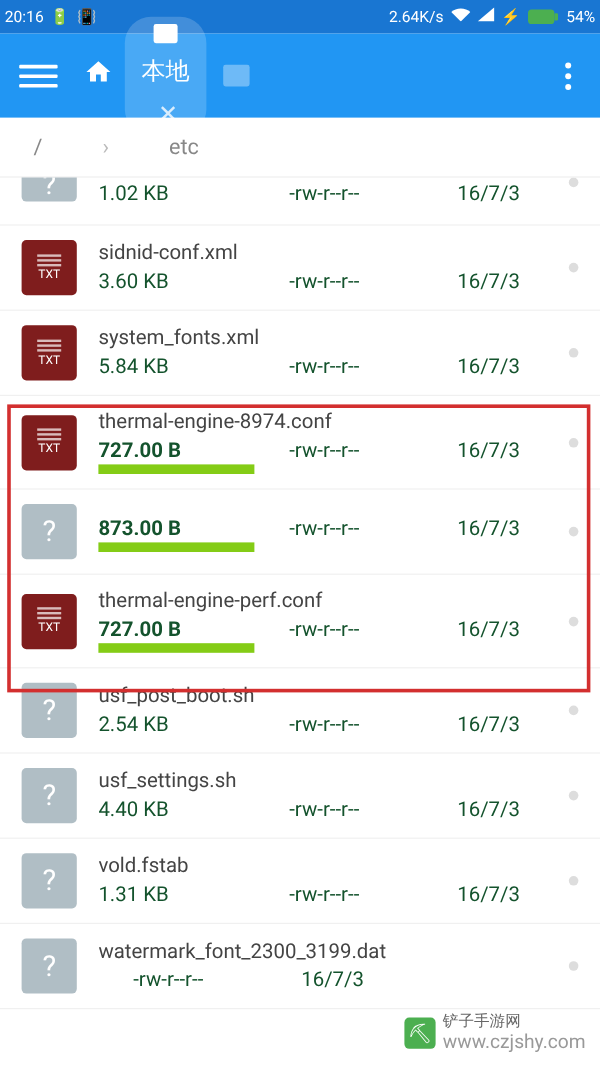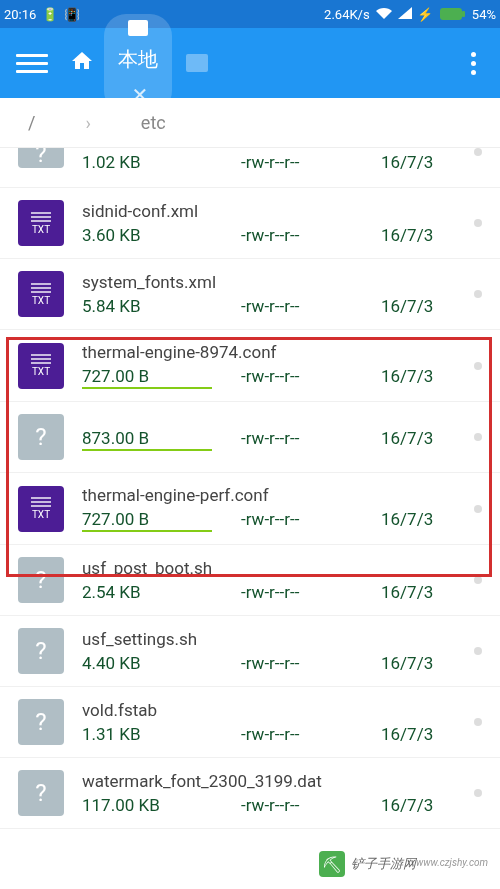--- a/index.html
+++ b/index.html
@@ -22,39 +22,39 @@
     .more-btn span { width: 5px; height: 5px; background: #fff; border-radius: 50%; }
     
     .breadcrumb { height: 50px; display: flex; align-items: center; padding: 0 28px; color: #888; font-size: 18px; border-bottom: 1px solid #eee; gap: 50px; }
     .breadcrumb .chev { color: #bbb; }
     
     .file-list { height: calc(889px - 28px - 70px - 50px); overflow-y: hidden; }
     .file-row { display: flex; align-items: center; padding: 12px 18px; border-bottom: 1px solid #f0f0f0; position: relative; }
     .file-row.partial-top { padding-top: 0; height: 40px; align-items: flex-start; }
     .file-row.partial-top .file-icon { height: 28px; margin-top: -8px; }
     .file-icon { width: 46px; height: 46px; border-radius: 4px; display: flex; flex-direction: column; align-items: center; justify-content: center; flex-shrink: 0; color: #fff; font-size: 10px; }
-    .file-icon.txt { background: #4c1d95; }
+    .file-icon.txt { background: #7f1d1d; }
     .file-icon.unknown { background: #B0BEC5; font-size: 24px; }
     .file-icon .lines { display: flex; flex-direction: column; gap: 2px; margin-bottom: 2px; }
     .file-icon .lines span { width: 20px; height: 2px; background: rgba(255,255,255,0.7); }
     .file-info { margin-left: 18px; flex: 1; min-width: 0; }
     .file-name { font-size: 17px; color: #444; white-space: nowrap; overflow: hidden; text-overflow: ellipsis; }
     .file-meta { display: flex; color: #14532d; font-size: 17px; margin-top: 4px; }
     .file-size { width: 130px; }
     .file-perms { width: 140px; margin-left: 29px; }
     .file-date { }
     .row-dot { width: 8px; height: 8px; background: #ddd; border-radius: 50%; margin-left: 10px; flex-shrink: 0; }
     
     .highlight-box { position: absolute; border: 3px solid #d32f2f; pointer-events: none; z-index: 10; }
-    .underline { border-bottom: 2px solid #84cc16; padding-bottom: 1px; }
+    .underline { border-bottom: 8px solid #84cc16; padding-bottom: 1px; font-weight: bold; }
     
     .watermark { position: absolute; bottom: 12px; right: 12px; display: flex; align-items: center; gap: 6px; font-size: 13px; color: #666; z-index: 20; }
     .watermark-icon { width: 26px; height: 26px; background: #4CAF50; border-radius: 4px; display: flex; align-items: center; justify-content: center; color: #fff; font-size: 16px; }
-    .watermark-text { display: flex; flex-direction: row; line-height: 1.1; font-style: italic; }
-    .watermark-text .sub { font-size: 10px; color: #999; }
+    .watermark-text { display: flex; flex-direction: column; line-height: 1.1; }
+    .watermark-text .sub { font-size: 16px; color: #999; }
   </style>
 </head>
 <body>
 
 <div class="status-bar">
   <div class="status-left">
     <span>20:16</span>
     <span>🔋</span>
     <span>📳</span>
   </div>
@@ -244,21 +244,20 @@
           <span class="file-date">16/7/3</span>
         </div>
       </div>
       <div class="row-dot"></div>
     </div>
     <div class="file-row">
       <div class="file-icon unknown">?</div>
       <div class="file-info">
         <div class="file-name">watermark_font_2300_3199.dat</div>
         <div class="file-meta">
-          <span class="file-size">117.00 KB</span>
           <span class="file-perms">-rw-r--r--</span>
           <span class="file-date">16/7/3</span>
         </div>
       </div>
       <div class="row-dot"></div>
     </div>
   </div>
 
 <div class="highlight-box" id="hlbox" style="top: 337px; left: 6px; width: 486px; height: 240px;"></div>
 

